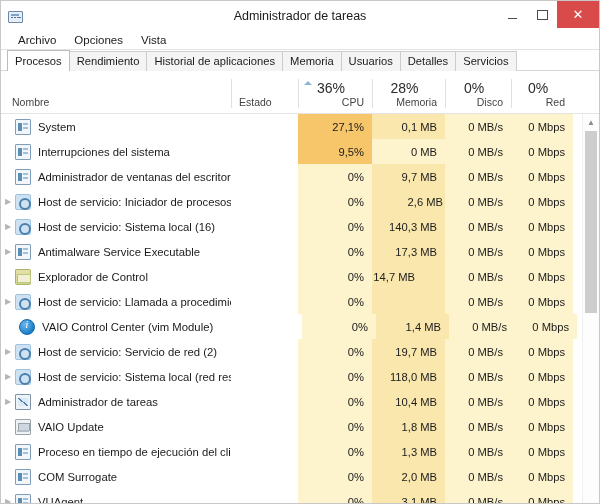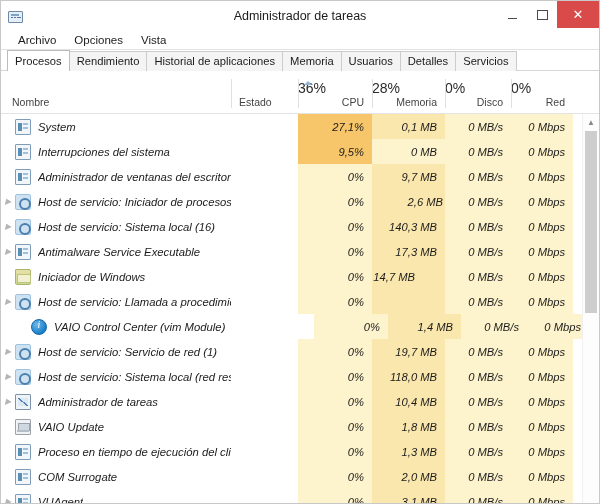--- a/index.html
+++ b/index.html
@@ -108,41 +108,41 @@
     background: #ffffff;
     border-bottom: 1px solid #e4e4e4;
     padding-top: 2px;
   }
   .ch {
     position: relative; display: flex; flex-direction: column;
     justify-content: flex-end; padding-bottom: 4px;
     font-size: 11px; color: #333333;
   }
   .ch .pct {
-    font-size: 14px; color: #2b2b2b; line-height: 16px; text-align: left;
+    font-size: 14px; color: #2b2b2b; line-height: 16px; text-align: center;
     padding-right: 8px;
     margin-top: 12px;
   }
   .ch .lbl { font-size: 10.5px; color: #444444; line-height: 13px; }
   .ch.name .lbl { padding-left: 11px; }
   .ch.estado .lbl { padding-left: 8px; }
   .ch.num .lbl { text-align: right; padding-right: 8px; }
   .ch-div {
     position: absolute; top: 8px; bottom: 5px; width: 1px; background: #e0e0e0;
   }
   .sortmark {
     position: absolute; left: 6px; top: 10px;
     width: 0; height: 0;
     border-left: 4px solid transparent; border-right: 4px solid transparent;
     border-bottom: 4px solid #8fb3d9;
   }
 
   
   .listwrap { flex: 1 1 auto; position: relative; overflow: hidden; background: #ffffff; }
-  .rows { position: absolute; left: 0; top: 0; right: 17px; bottom: 0; font-style: italic; }
+  .rows { position: absolute; left: 0; top: 0; right: 17px; bottom: 0; }
   .row {
     height: 25px; display: flex; align-items: center;
     position: relative; cursor: default;
   }
   .cell-name {
     display: flex; align-items: center; height: 25px;
     font-size: 11.3px; color: #1b1b1b;
     overflow: hidden; white-space: nowrap;
   }
   .twisty {
@@ -383,21 +383,21 @@
           <div class="cell-num" style="position: absolute; left: 510px; width: 62px;">0 Mbps</div>
         </div>
         <div class="row" style="position: absolute; left: 0px; right: 0px; top: 150px;">
           <div style="position: absolute; left: 297px; width: 74px; top: 0px; height: 25px; background: rgb(253, 243, 205);"></div>
           <div style="position: absolute; left: 371px; width: 73px; top: 0px; height: 25px; background: rgb(250, 231, 174);"></div>
           <div style="position: absolute; left: 444px; width: 66px; top: 0px; height: 25px; background: rgb(253, 243, 205);"></div>
           <div style="position: absolute; left: 510px; width: 62px; top: 0px; height: 25px; background: rgb(253, 243, 205);"></div>
           <div class="cell-name" style="position: absolute; left: 0px; width: 230px;">
             <div class="twisty empty">▶</div>
             <div class="picon ic-folder"></div>
-            <div class="pname">Iniciador de Windows</div>
+            <div class="pname">Explorador de Control</div>
           </div>
           <div class="cell-estado" style="position: absolute; left: 230px; width: 67px;"></div>
           <div class="cell-num" style="position: absolute; left: 297px; width: 74px;">0%</div>
           <div class="cell-num" style="position: absolute; left: 371px; width: 51px;">14,7 MB</div>
           <div class="cell-num" style="position: absolute; left: 444px; width: 66px;">0 MB/s</div>
           <div class="cell-num" style="position: absolute; left: 510px; width: 62px;">0 Mbps</div>
         </div>
         <div class="row" style="position: absolute; left: 0px; right: 0px; top: 175px;">
           <div style="position: absolute; left: 297px; width: 74px; top: 0px; height: 25px; background: rgb(253, 243, 205);"></div>
           <div style="position: absolute; left: 371px; width: 73px; top: 0px; height: 25px; background: rgb(250, 231, 174);"></div>
@@ -406,21 +406,21 @@
           <div class="cell-name" style="position: absolute; left: 0px; width: 230px;">
             <div class="twisty">▶</div>
             <div class="picon ic-gear"></div>
             <div class="pname">Host de servicio: Llamada a procedimiento...</div>
           </div>
           <div class="cell-estado" style="position: absolute; left: 230px; width: 67px;"></div>
           <div class="cell-num" style="position: absolute; left: 297px; width: 74px;">0%</div>
           <div class="cell-num" style="position: absolute; left: 444px; width: 66px;">0 MB/s</div>
           <div class="cell-num" style="position: absolute; left: 510px; width: 62px;">0 Mbps</div>
         </div>
-        <div class="row" style="position: absolute; left: 16px; right: 0px; top: 200px;">
+        <div class="row" style="position: absolute; left: 4px; right: 0px; top: 200px;">
           <div style="position: absolute; left: 297px; width: 74px; top: 0px; height: 25px; background: rgb(253, 243, 205);"></div>
           <div style="position: absolute; left: 371px; width: 73px; top: 0px; height: 25px; background: rgb(250, 231, 174);"></div>
           <div style="position: absolute; left: 444px; width: 66px; top: 0px; height: 25px; background: rgb(253, 243, 205);"></div>
           <div style="position: absolute; left: 510px; width: 62px; top: 0px; height: 25px; background: rgb(253, 243, 205);"></div>
           <div class="cell-name" style="position: absolute; left: 0px; width: 230px;">
             <div class="twisty empty">▶</div>
             <div class="picon ic-blue"></div>
             <div class="pname">VAIO Control Center (vim Module)</div>
           </div>
           <div class="cell-estado" style="position: absolute; left: 230px; width: 67px;"></div>
@@ -430,21 +430,21 @@
           <div class="cell-num" style="position: absolute; left: 510px; width: 62px;">0 Mbps</div>
         </div>
         <div class="row" style="position: absolute; left: 0px; right: 0px; top: 225px;">
           <div style="position: absolute; left: 297px; width: 74px; top: 0px; height: 25px; background: rgb(253, 243, 205);"></div>
           <div style="position: absolute; left: 371px; width: 73px; top: 0px; height: 25px; background: rgb(250, 231, 174);"></div>
           <div style="position: absolute; left: 444px; width: 66px; top: 0px; height: 25px; background: rgb(253, 243, 205);"></div>
           <div style="position: absolute; left: 510px; width: 62px; top: 0px; height: 25px; background: rgb(253, 243, 205);"></div>
           <div class="cell-name" style="position: absolute; left: 0px; width: 230px;">
             <div class="twisty">▶</div>
             <div class="picon ic-gear"></div>
-            <div class="pname">Host de servicio: Servicio de red (1)</div>
+            <div class="pname">Host de servicio: Servicio de red (2)</div>
           </div>
           <div class="cell-estado" style="position: absolute; left: 230px; width: 67px;"></div>
           <div class="cell-num" style="position: absolute; left: 297px; width: 74px;">0%</div>
           <div class="cell-num" style="position: absolute; left: 371px; width: 73px;">19,7 MB</div>
           <div class="cell-num" style="position: absolute; left: 444px; width: 66px;">0 MB/s</div>
           <div class="cell-num" style="position: absolute; left: 510px; width: 62px;">0 Mbps</div>
         </div>
         <div class="row" style="position: absolute; left: 0px; right: 0px; top: 250px;">
           <div style="position: absolute; left: 297px; width: 74px; top: 0px; height: 25px; background: rgb(253, 243, 205);"></div>
           <div style="position: absolute; left: 371px; width: 73px; top: 0px; height: 25px; background: rgb(250, 231, 174);"></div>

